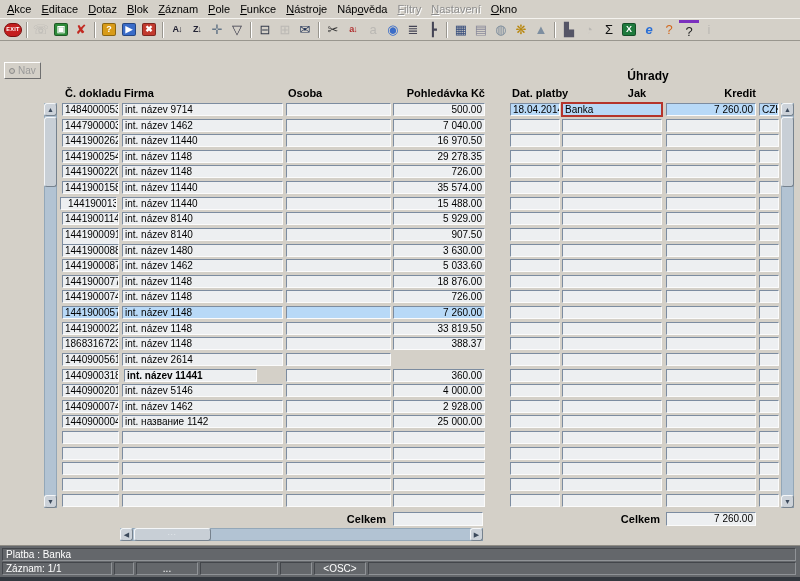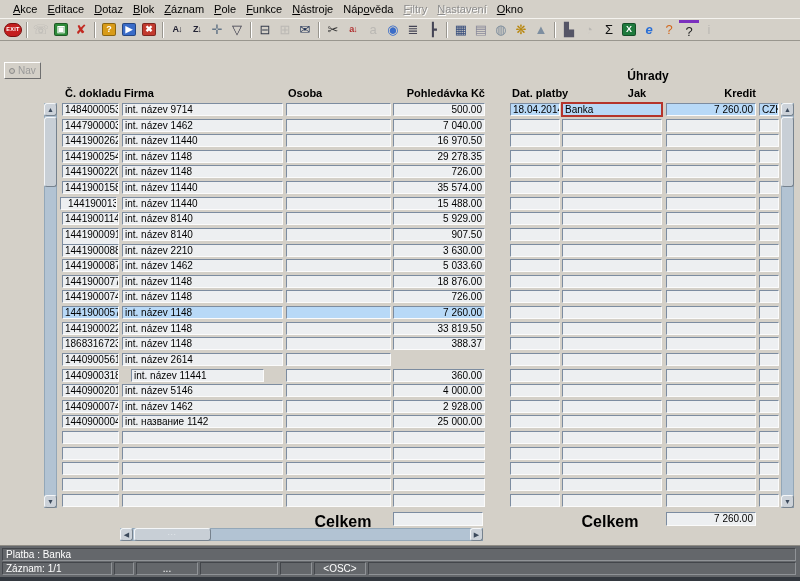--- a/index.html
+++ b/index.html
@@ -2,21 +2,21 @@
 <html><head>
 <meta charset="utf-8">
 <style>
   * { box-sizing: border-box; }
   html,body { margin:0; padding:0; }
   #screen { position:relative; width:800px; height:581px; background:#d4d0c8;
             font-family:"Liberation Sans", sans-serif; overflow:hidden; }
 
   
   #menubar { position:absolute; top:0; left:0; width:800px; height:18px;
-             display:flex; align-items:center; padding-left:8px; background:#d4d0c8; }
+             display:flex; align-items:center; padding-left:2px; background:#d4d0c8; }
   .mitem { font-size:11px; color:#000; padding:2px 5px; white-space:nowrap; }
   .mitem.dis { color:#8d8d8d; text-shadow:1px 1px 0 #ffffff; }
 
   
   #toolbar { position:absolute; top:18px; left:0; width:800px; height:23px;
              background:#d4d0c8; border-top:1px solid #f5f3ef; border-bottom:1px solid #99968e;
              display:flex; align-items:center; padding-left:3px; }
   .ticon { width:20px; height:19px; display:flex; align-items:center; justify-content:center;
            font-size:13px; line-height:1; }
   .ticon.dis { opacity:.45; }
@@ -49,21 +49,21 @@
   .ptitle { position:absolute; font-size:12px; font-weight:bold; color:#000; text-align:center; }
   .colhdr { position:absolute; font-size:11px; font-weight:bold; color:#000; white-space:nowrap; }
 
   .fcell { position:absolute; height:13px; background:#edeff1; border:1px solid;
            border-color:#7c8ca0 #fbfbfb #fbfbfb #7c8ca0; font-size:10px; line-height:11px;
            padding:0 2px; color:#000; white-space:nowrap; overflow:hidden; }
   .fcell.sel { background:#b8d9f7; }
   .fcell.num { text-align:right; }
   .fcell.focus { outline:2px solid #b5352c; outline-offset:-1px; z-index:2; }
 
-  .tlabel { position:absolute; font-size:16px; font-weight:bold; text-align:center; }
+  .tlabel { position:absolute; font-size:11px; font-weight:bold; text-align:right; }
 
   
   .sbtrack { position:absolute; background:#b2c3d3; border:1px solid #93a7b8; }
   .sbbtn { position:absolute; width:13px; height:13px; background:#ccd2d9; border:1px solid;
            border-color:#f4f6f8 #76828e #76828e #f4f6f8; border-radius:3px; color:#3c4a5c;
            font-size:7px; line-height:11px; text-align:center; }
   .sbthumb { position:absolute; background:#c8cfd6; border:1px solid;
              border-color:#f4f6f8 #76828e #76828e #f4f6f8; border-radius:3px;
              color:#eef2f6; font-size:7px; line-height:9px; text-align:center; letter-spacing:1px; }
 
@@ -197,21 +197,21 @@
         <div class="fcell num" style="left: 393px; top: 139px; width: 92px; height: 13px;">15 488.00</div>
         <div class="fcell" style="left: 62px; top: 154px; width: 57px; height: 13px;">1441900114</div>
         <div class="fcell" style="left: 122px; top: 154px; width: 161px; height: 13px;">int. název 8140</div>
         <div class="fcell" style="left: 286px; top: 154px; width: 105px; height: 13px;"></div>
         <div class="fcell num" style="left: 393px; top: 154px; width: 92px; height: 13px;">5 929.00</div>
         <div class="fcell" style="left: 62px; top: 170px; width: 57px; height: 17px;">1441900091</div>
         <div class="fcell" style="left: 122px; top: 170px; width: 161px; height: 13px;">int. název 8140</div>
         <div class="fcell" style="left: 286px; top: 170px; width: 105px; height: 13px;"></div>
         <div class="fcell num" style="left: 393px; top: 170px; width: 92px; height: 13px;">907.50</div>
         <div class="fcell" style="left: 62px; top: 186px; width: 57px; height: 13px;">1441900088</div>
-        <div class="fcell" style="left: 122px; top: 186px; width: 161px; height: 13px;">int. název 2210</div>
+        <div class="fcell" style="left: 122px; top: 186px; width: 161px; height: 13px;">int. název 1480</div>
         <div class="fcell" style="left: 286px; top: 186px; width: 105px; height: 13px;"></div>
         <div class="fcell num" style="left: 393px; top: 186px; width: 92px; height: 13px;">3 630.00</div>
         <div class="fcell" style="left: 62px; top: 201px; width: 57px; height: 13px;">1441900087</div>
         <div class="fcell" style="left: 122px; top: 201px; width: 161px; height: 13px;">int. název 1462</div>
         <div class="fcell" style="left: 286px; top: 201px; width: 105px; height: 13px;"></div>
         <div class="fcell num" style="left: 393px; top: 201px; width: 92px; height: 13px;">5 033.60</div>
         <div class="fcell" style="left: 62px; top: 217px; width: 57px; height: 13px;">1441900077</div>
         <div class="fcell" style="left: 122px; top: 217px; width: 161px; height: 13px;">int. název 1148</div>
         <div class="fcell" style="left: 286px; top: 217px; width: 105px; height: 13px;"></div>
         <div class="fcell num" style="left: 393px; top: 217px; width: 92px; height: 13px;">18 876.00</div>
@@ -229,21 +229,21 @@
         <div class="fcell num" style="left: 393px; top: 264px; width: 92px; height: 13px;">33 819.50</div>
         <div class="fcell" style="left: 62px; top: 279px; width: 57px; height: 13px;">1868316723</div>
         <div class="fcell" style="left: 122px; top: 279px; width: 161px; height: 13px;">int. název 1148</div>
         <div class="fcell" style="left: 286px; top: 279px; width: 105px; height: 13px;"></div>
         <div class="fcell num" style="left: 393px; top: 279px; width: 92px; height: 13px;">388.37</div>
         <div class="fcell" style="left: 62px; top: 295px; width: 57px; height: 13px;">1440900561</div>
         <div class="fcell" style="left: 122px; top: 295px; width: 161px; height: 13px;">int. název 2614</div>
         <div class="fcell" style="left: 286px; top: 295px; width: 105px; height: 13px;"></div>
         <div class="fcell num" style="left: 393px; top: 292px; width: 92px; height: 13px; margin-top: 34px;">6 050.00</div>
         <div class="fcell" style="left: 62px; top: 311px; width: 57px; height: 13px;">1440900318</div>
-        <div class="fcell" style="left: 131px; top: 311px; width: 133px; height: 13px;">int. název 11441</div>
+        <div class="fcell" style="left: 124px; top: 311px; width: 133px; height: 13px; font-weight: bold;">int. název 11441</div>
         <div class="fcell" style="left: 286px; top: 311px; width: 105px; height: 13px;"></div>
         <div class="fcell num" style="left: 393px; top: 311px; width: 92px; height: 13px;">360.00</div>
         <div class="fcell" style="left: 62px; top: 326px; width: 57px; height: 13px;">1440900201</div>
         <div class="fcell" style="left: 122px; top: 326px; width: 161px; height: 13px;">int. název 5146</div>
         <div class="fcell" style="left: 286px; top: 326px; width: 105px; height: 13px;"></div>
         <div class="fcell num" style="left: 393px; top: 326px; width: 92px; height: 13px;">4 000.00</div>
         <div class="fcell" style="left: 62px; top: 342px; width: 57px; height: 13px;">1440900074</div>
         <div class="fcell" style="left: 122px; top: 342px; width: 161px; height: 13px;">int. název 1462</div>
         <div class="fcell" style="left: 286px; top: 342px; width: 105px; height: 13px;"></div>
         <div class="fcell num" style="left: 393px; top: 342px; width: 92px; height: 13px;">2 928.00</div>

